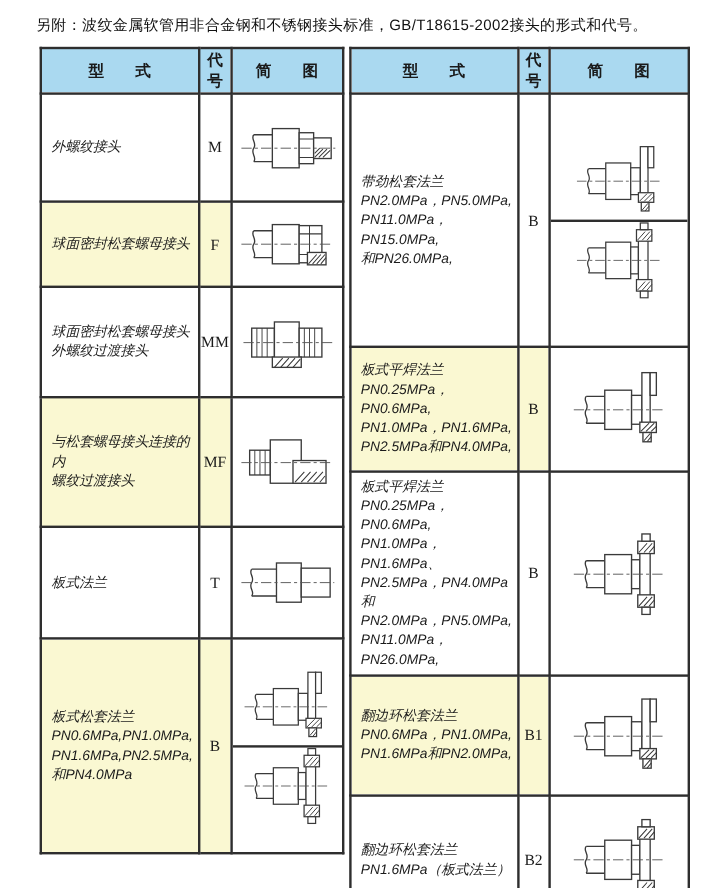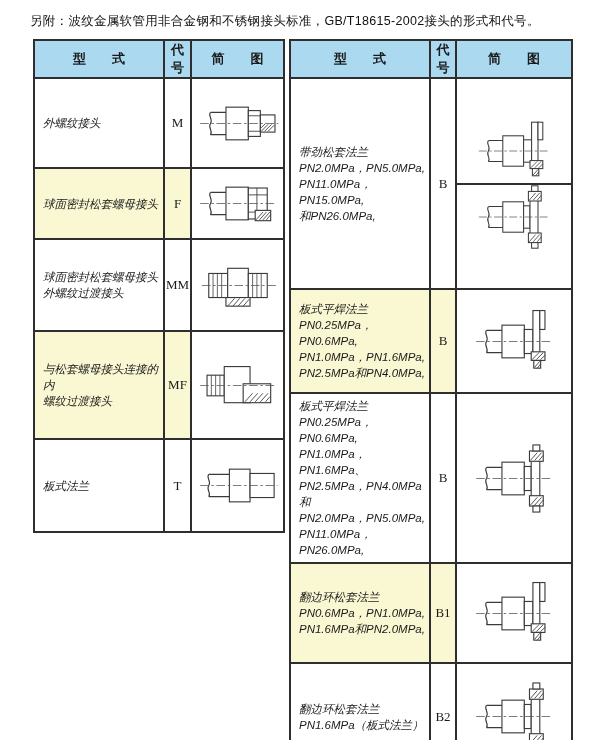--- a/index.html
+++ b/index.html
@@ -167,20 +167,41 @@
     </tr>
     <tr style="height:93px">
       <td class="type">板式法兰</td>
       <td class="code">T</td>
       <td class="diag">
         <svg class="dsvg" viewBox="0 0 100 80">
               <use href="#sym-weld"></use>
             </svg>
       </td>
     </tr>
+    <tr style="height:179px">
+      <td class="type hl">板式松套法兰
+PN0.6MPa,PN1.0MPa,
+PN1.6MPa,PN2.5MPa,
+和PN4.0MPa</td>
+      <td class="code hl">B</td>
+      <td class="diag">
+        <div class="split">
+          <div class="half">
+            <svg class="dsvg" viewBox="0 0 100 80">
+                  <use href="#sym-flange-a"></use>
+                </svg>
+          </div>
+          <div class="half">
+            <svg class="dsvg" viewBox="0 0 100 80">
+                  <use href="#sym-flange-b"></use>
+                </svg>
+          </div>
+        </div>
+      </td>
+    </tr>
   </tbody>
     </table>
 
   <table class="rt">
     <colgroup>
         <col style="width:140px">
         <col style="width:26px">
         <col style="width:116px">
       </colgroup>
     <tbody>

